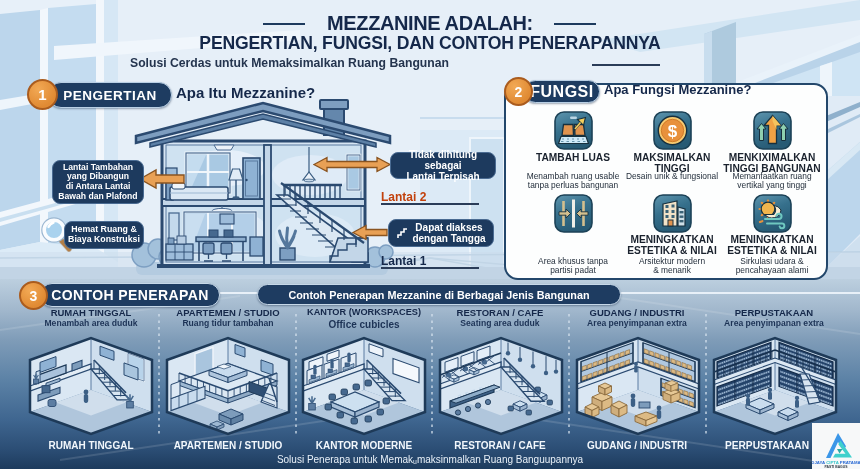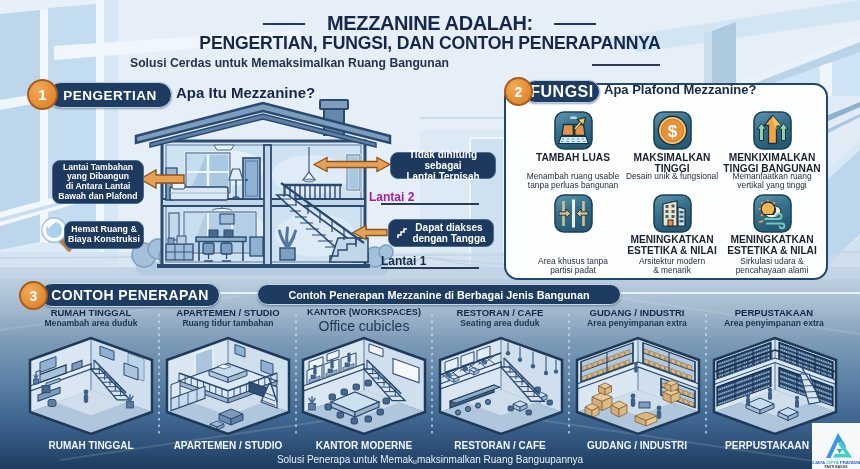--- a/index.html
+++ b/index.html
@@ -282,21 +282,21 @@
 </svg>
 
 <div class="navybox" style="left:64px;top:221px;width:78px;height:26px;font-size:8.8px;border:1.5px solid #4a6b92">Hemat Ruang &amp;<br>Biaya Konstruksi</div>
 
 <svg class="abs" style="left:313px;top:156px" width="78" height="17" viewBox="0 0 78 17">
   <polygon points="1,8.5 14,1.5 14,5.5 64,5.5 64,1.5 77,8.5 64,15.5 64,11.5 14,11.5 14,15.5" fill="#e8a055" stroke="#8a5420" stroke-width="1.3"></polygon>
 </svg>
 
 <div class="navybox" style="left:390px;top:152px;width:104px;height:25px;font-size:10px;border:1.5px solid #4a6b92">Tidak dihitung sebagai<br>Lantai Terpisah</div>
 
-<div class="abs" style="left:369px;top:190px;font-size:12px;font-weight:bold;color:#a21caf">Lantai 2</div>
+<div class="abs" style="left:381px;top:190px;font-size:12px;font-weight:bold;color:#c2410c">Lantai 2</div>
 <div class="abs" style="left:381px;top:203px;width:98px;height:1.5px;background:#2a3c58"></div>
 
 <svg class="abs" style="left:352px;top:224px" width="36" height="17" viewBox="0 0 36 17">
   <polygon points="1,8.5 14,1.5 14,5.5 35,5.5 35,11.5 14,11.5 14,15.5" fill="#e8a055" stroke="#8a5420" stroke-width="1.3"></polygon>
 </svg>
 
 <div class="navybox" style="left:388px;top:219px;width:104px;height:26px;font-size:10px;border:1.5px solid #4a6b92">
       <svg width="14" height="14" viewBox="0 0 14 14" style="margin-right:2px;flex:0 0 auto">
         <path d="M2,12 L2,9 L5,9 L5,6 L8,6 L8,3 L11,3" stroke="#fff" stroke-width="1.6" fill="none"></path>
       </svg>
@@ -305,21 +305,21 @@
 
 <div class="abs" style="left:381px;top:254px;font-size:12px;font-weight:bold;color:#15284a">Lantai 1</div>
 <div class="abs" style="left:381px;top:267px;width:98px;height:1.5px;background:#2a3c58"></div>
 
 <div class="abs" style="left:504px;top:83px;width:320px;height:193px;background:#fdfefe;border:2px solid #23476b;border-radius:14px"></div>
 
 <div class="numcirc" style="left:504px;top:77px;width:25px;height:25px;font-size:14px">2</div>
 
 <div class="pill" style="left:524px;top:80px;width:74px;height:21px;justify-content:center;font-size:16px;letter-spacing:0.5px;border:1.5px solid #b9cfe4">FUNGSI</div>
 
-<div class="abs" style="left:604px;top:82px;font-size:13px;font-weight:bold;color:#15284a">Apa Plafond Mezzanine?</div>
+<div class="abs" style="left:604px;top:82px;font-size:13px;font-weight:bold;color:#15284a">Apa Fungsi Mezzanine?</div>
 
 <svg class="abs" style="left:554px;top:111px" width="39" height="39" viewBox="0 0 39 39">
   <defs>
         <linearGradient id="tile" x1="0" y1="0" x2="0.4" y2="1">
     <stop offset="0" stop-color="#5e95ae"></stop>
           <stop offset="0.5" stop-color="#36708c"></stop>
           <stop offset="1" stop-color="#275a74"></stop>
   </linearGradient>
       </defs>
   <rect x="1" y="1" width="37" height="37" rx="9" fill="url(#tile)" stroke="#1c4257" stroke-width="1.6"></rect>
@@ -412,21 +412,21 @@
 
 <div class="pill" style="left:257px;top:284px;width:362px;height:19px;justify-content:center;font-size:10.8px;border:1.5px solid #c6d8e8">Contoh Penerapan Mezzanine di Berbagai Jenis Bangunan</div>
 
 <div class="hdr" style="left:31px;top:308px;width:120px;font-size:9.5px">RUMAH TINGGAL</div>
 <div class="sub" style="left:31px;top:319px;width:120px;font-size:8.6px;font-weight:bold">Menambah area duduk</div>
 
 <div class="hdr" style="left:168px;top:308px;width:120px;font-size:9.5px">APARTEMEN / STUDIO</div>
 <div class="sub" style="left:168px;top:319px;width:120px;font-size:8.6px;font-weight:bold">Ruang tidur tambahan</div>
 
 <div class="hdr" style="left:299px;top:308px;width:130px;font-size:9.2px;white-space:nowrap">KANTOR (WORKSPACES)</div>
-<div class="sub" style="left:304px;top:319px;width:120px;font-size:14px;font-weight:normal">Office cubicles</div>
+<div class="sub" style="left:304px;top:319px;width:120px;font-size:10px;font-weight:bold">Office cubicles</div>
 
 <div class="hdr" style="left:440px;top:308px;width:120px;font-size:9.5px">RESTORAN / CAFE</div>
 <div class="sub" style="left:440px;top:319px;width:120px;font-size:8.6px;font-weight:bold">Seating area duduk</div>
 
 <div class="hdr" style="left:577px;top:308px;width:120px;font-size:9.5px">GUDANG / INDUSTRI</div>
 <div class="sub" style="left:577px;top:319px;width:120px;font-size:8.6px;font-weight:bold">Area penyimpanan extra</div>
 
 <div class="hdr" style="left:712px;top:308px;width:124px;font-size:9.5px">PERPUSTAKAAN</div>
 <div class="sub" style="left:712px;top:319px;width:124px;font-size:8.6px;font-weight:bold">Area penyimpanan extra</div>
 

